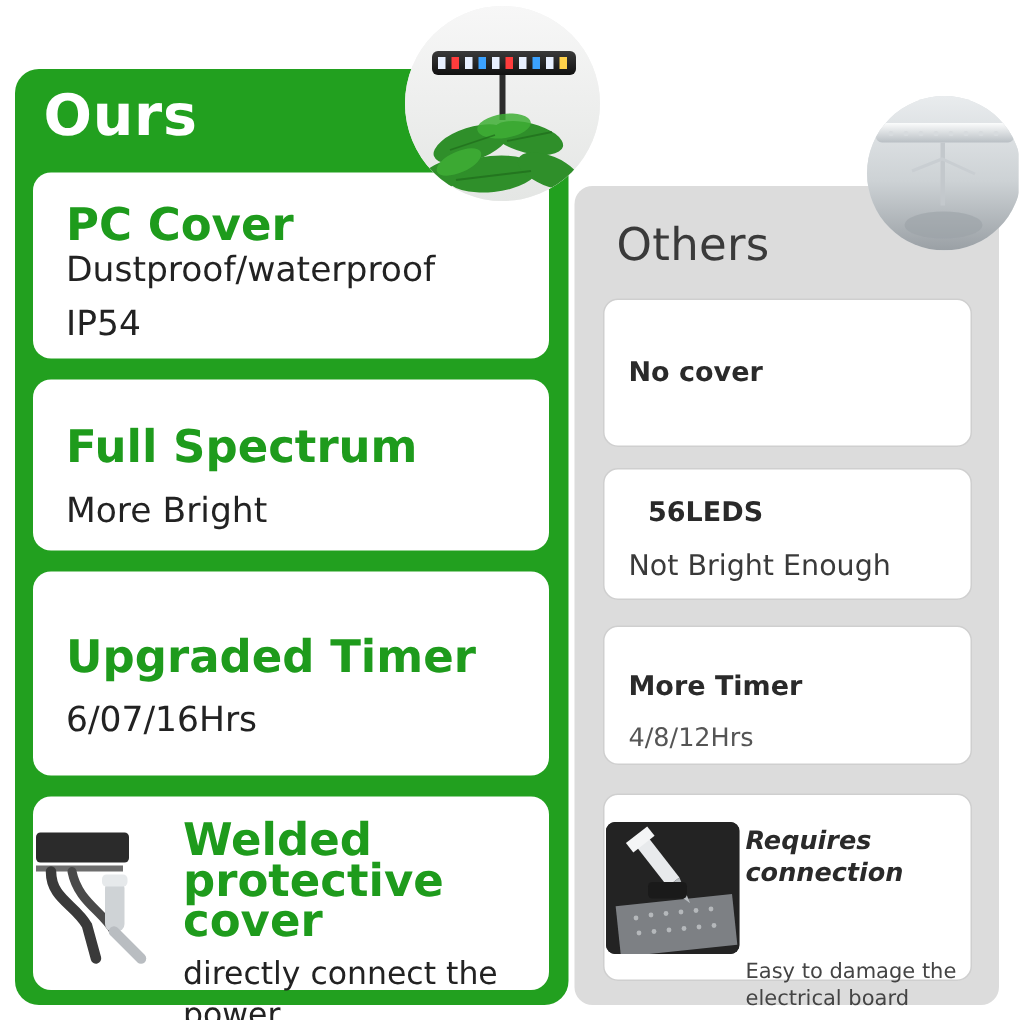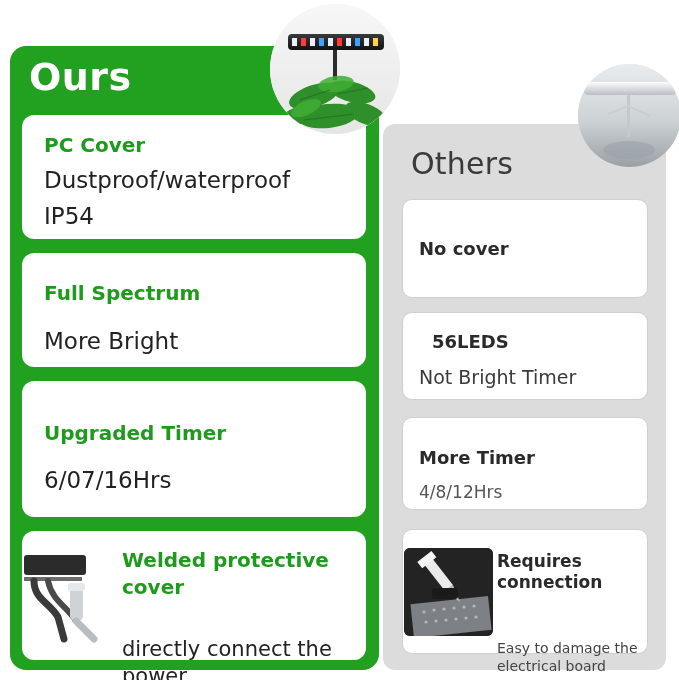--- a/index.html
+++ b/index.html
@@ -42,21 +42,21 @@
     font-size:18px;font-weight:bold;color:#2a2a2a;
   }
   .oc-reg{
     font-size:19px;font-weight:400;color:#3a3a3a;
   }
   .oc1-l1{position:absolute;left:419px;top:238px;}
   .oc2-l1{position:absolute;left:419px;top:331px;margin-left:13px;}
   .oc2-l2{position:absolute;left:419px;top:366px;}
   .oc3-l1{position:absolute;left:419px;top:447px;}
   .oc3-l2{position:absolute;left:419px;top:482px;font-size:17px;color:#555;}
-  .oc4-l1{position:absolute;left:497px;top:551px;font-size:17px;font-weight:bold;color:#2a2a2a;line-height:21px;width:150px;}
+  .oc4-l1{position:absolute;left:497px;top:551px;font-size:17px;font-weight:bold;color:#2a2a2a;line-height:21px;width:150px;font-style:italic;}
   .oc4-l2{position:absolute;left:497px;top:600px;font-size:14px;color:#444;line-height:18px;width:145px;margin-top:39px;}
 
   
   .ours-panel{
     position:absolute;
     left:10px;top:46px;
     width:369px;height:624px;
     background:#22a01f;
     border-radius:16px;
   }
@@ -72,21 +72,21 @@
     position:absolute;
     background:#ffffff;
     border-radius:12px;
     box-sizing:border-box;
   }
   .gc1{left:22px;top:115px;width:344px;height:124px;}
   .gc2{left:22px;top:253px;width:344px;height:114px;}
   .gc3{left:22px;top:381px;width:344px;height:136px;}
   .gc4{left:22px;top:531px;width:344px;height:129px;}
 
-  .g-head{font-size:20px;font-weight:bold;color:#1e9b1c;}
+  .g-head{font-size:30px;font-weight:bold;color:#1e9b1c;}
   .g-sub{font-size:23px;font-weight:400;color:#222;}
 
   .gc1-h{position:absolute;left:44px;top:133px;}
   .gc1-s1{position:absolute;left:44px;top:167px;}
   .gc1-s2{position:absolute;left:44px;top:203px;}
   .gc2-h{position:absolute;left:44px;top:281px;}
   .gc2-s1{position:absolute;left:44px;top:328px;}
   .gc3-h{position:absolute;left:44px;top:421px;}
   .gc3-s1{position:absolute;left:44px;top:467px;}
   .gc4-h{position:absolute;left:122px;top:547px;width:230px;line-height:27px;}
@@ -132,21 +132,21 @@
 
 <div class="others-panel"></div>
 
 <div class="others-title">Others</div>
 
 <div class="others-card oc1"></div>
 <div class="oc-bold oc1-l1">No cover</div>
 
 <div class="others-card oc2"></div>
 <div class="oc-bold oc2-l1">56LEDS</div>
-<div class="oc-reg oc2-l2">Not Bright Timer</div>
+<div class="oc-reg oc2-l2">Not Bright Enough</div>
 
 <div class="others-card oc3"></div>
 <div class="oc-bold oc3-l1">More Timer</div>
 <div class="oc3-l2">4/8/12Hrs</div>
 
 <div class="others-card oc4"></div>
 <div class="oc4-l1">Requires connection</div>
 <div class="oc4-l2">Easy to damage the electrical board</div>
 
 <div class="thumb-others">

